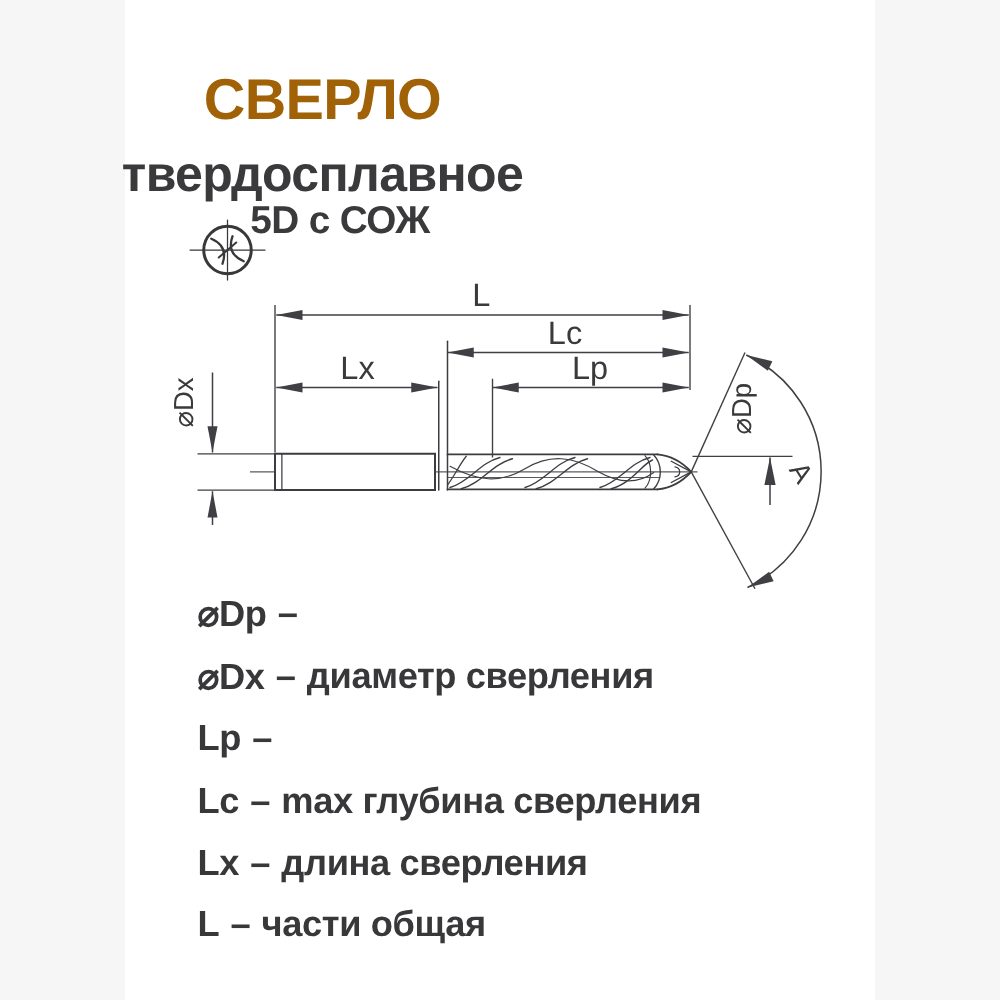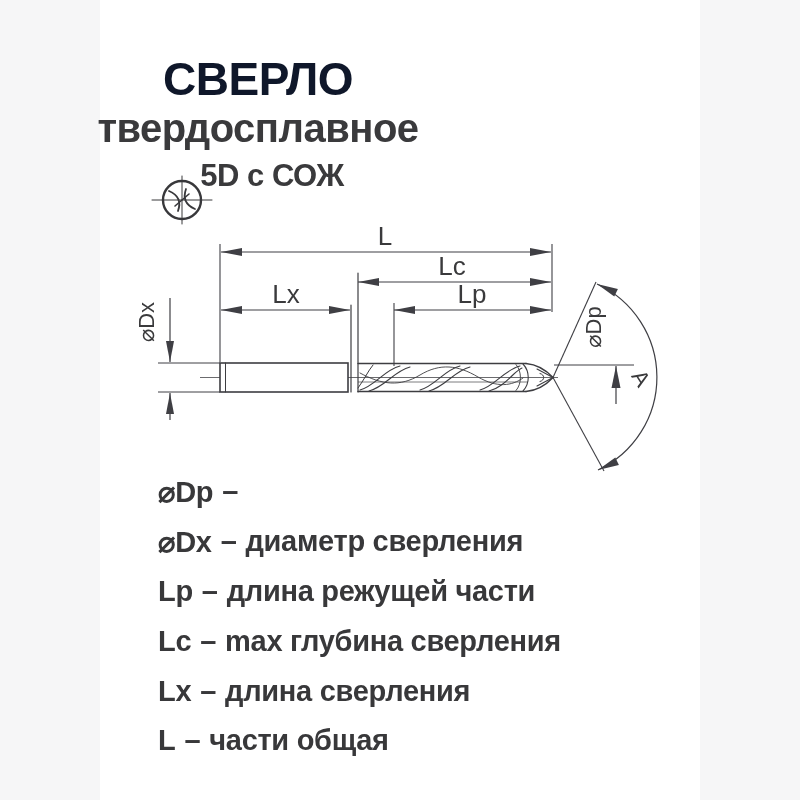--- a/index.html
+++ b/index.html
@@ -11,24 +11,24 @@
     overflow:hidden;
   }
   .stage{position:absolute;inset:0;}
   .content{
     position:absolute;left:100px;top:0;width:600px;height:800px;
     background:#ffffff;
   }
   .title-main{
     position:absolute;left:0;top:56px;width:516px;
     font-size:46px;font-weight:700;letter-spacing:-0.5px;
-    color:#0f172a;line-height:1;
+    color:#a16207;line-height:1;
   }
   .title-sub1{
-    position:absolute;left:0;top:108px;width:516px;
+    position:absolute;left:0;top:120px;width:516px;
     font-size:40px;font-weight:700;letter-spacing:-0.5px;
     color:#3a3a3c;line-height:1;
   }
   .title-sub2{
     position:absolute;left:14px;top:160px;width:516px;
     font-size:31px;font-weight:700;letter-spacing:-0.5px;
     color:#3a3a3c;line-height:1;
   }
   .title-main,.title-sub1,.title-sub2{text-align:center;}
   .diagram-svg{position:absolute;left:0;top:0;width:800px;height:800px;}
@@ -168,21 +168,20 @@
       <span>–</span>
     </div>
     <div class="legend-row">
       <span>⌀Dx</span>
       <span>–</span>
       <span>диаметр сверления</span>
     </div>
     <div class="legend-row">
       <span>Lp</span>
       <span>–</span>
-      <span>длина режущей части</span>
     </div>
     <div class="legend-row">
       <span>Lc</span>
       <span>–</span>
       <span>max глубина сверления</span>
     </div>
     <div class="legend-row">
       <span>Lx</span>
       <span>–</span>
       <span>длина сверления</span>

